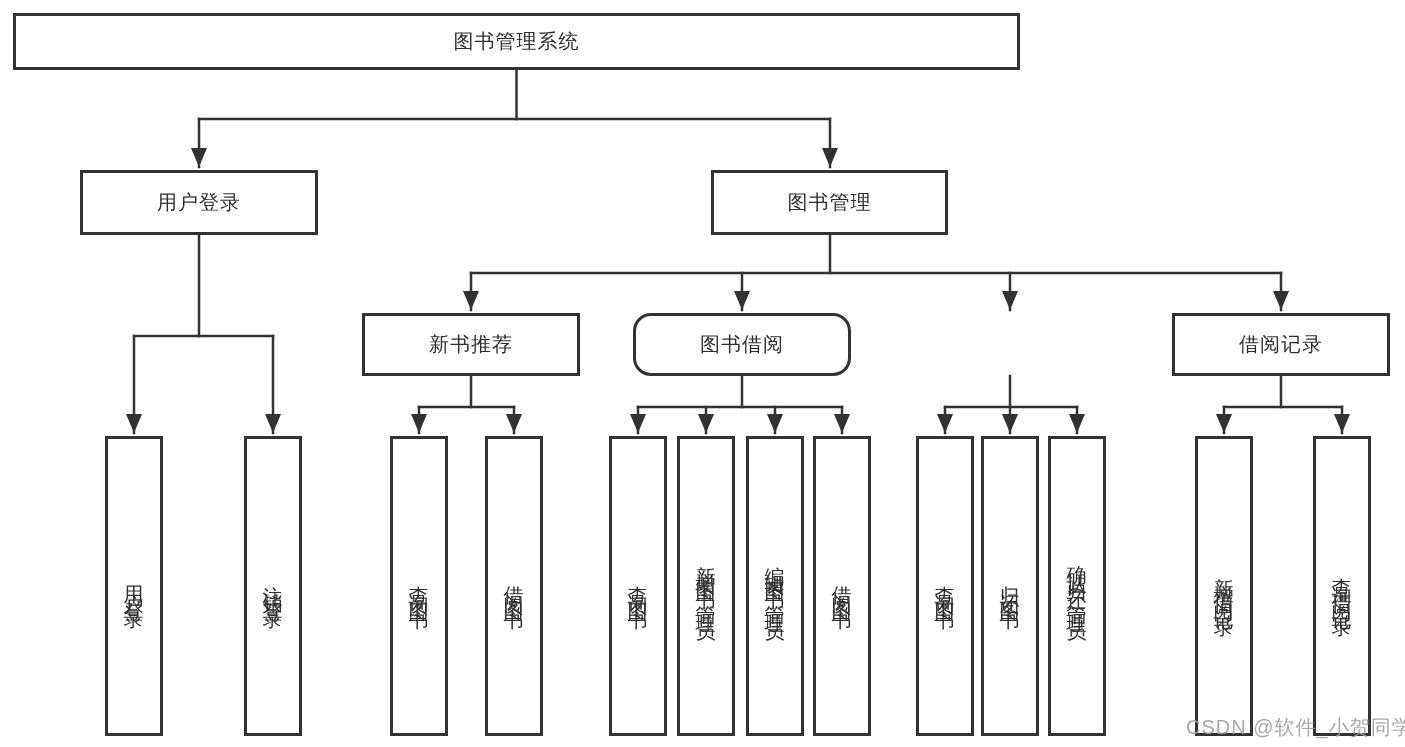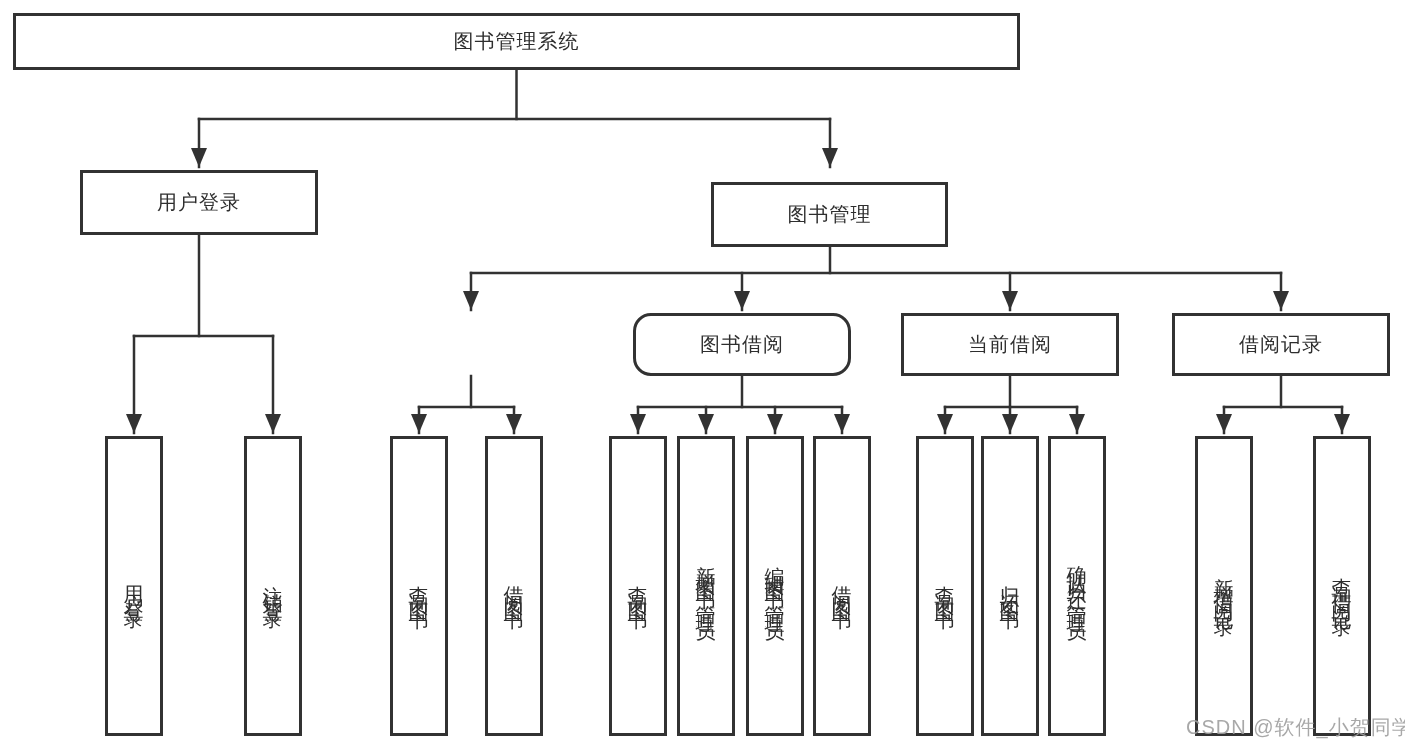--- a/index.html
+++ b/index.html
@@ -105,24 +105,24 @@
       <path d="M1281 376 V407"></path>
       <path d="M1224 407 H1342"></path>
       <path marker-end="url(#arw)" d="M1224 407 V433"></path>
       <path marker-end="url(#arw)" d="M1342 407 V433"></path>
     </g>
   </svg>
 
   <div class="box" style="left:13px; top:13px; width:1007px; height:57px;">图书管理系统</div>
 
   <div class="box" style="left:80px; top:170px; width:238px; height:65px;">用户登录</div>
-  <div class="box" style="left:711px; top:170px; width:237px; height:65px;margin-top:12px;">图书管理</div>
+  <div class="box" style="left:711px; top:170px; width:237px; height:65px;">图书管理</div>
 
+  <div class="box" style="left:362px; top:313px; width:218px; height:63px;">新书推荐</div>
   <div class="box" style="left:633px; top:313px; width:218px; height:63px;border-radius:18px;">图书借阅</div>
-  <div class="box" style="left:901px; top:313px; width:218px; height:63px;">当前借阅</div>
   <div class="box" style="left:1172px; top:313px; width:218px; height:63px;">借阅记录</div>
 
   <div class="box leaf" style="left:105px; top:436px; width:58px; height:300px;">
     <span class="vtext">用户登录</span>
   </div>
   <div class="box leaf" style="left:244px; top:436px; width:58px; height:300px;">
     <span class="vtext">注销登录</span>
   </div>
 
   <div class="box leaf" style="left:390px; top:436px; width:58px; height:300px;">

